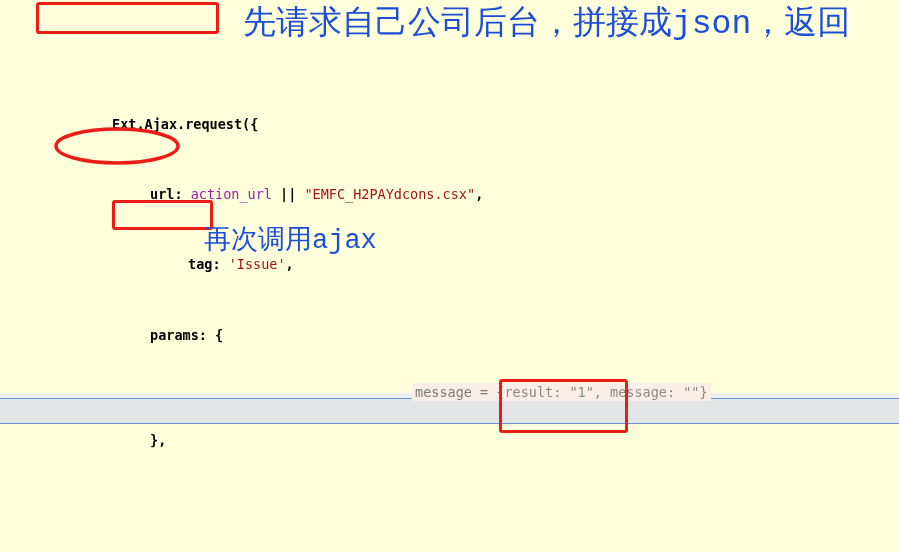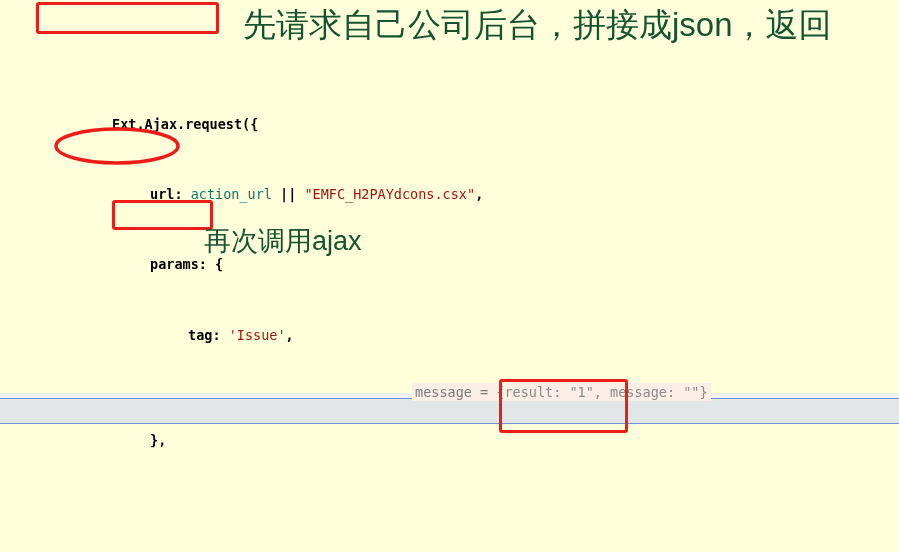--- a/index.html
+++ b/index.html
@@ -29,21 +29,21 @@
   }
   .ln {
     height: 17.6px;
     white-space: pre;
     position: relative;
   }
 
   
   .t-plain   { color: #000000; font-weight: bold; }          
   .t-str     { color: #a31515; }
-  .t-ident   { color: #0f766e; text-align: right; }
+  .t-ident   { color: #a21caf; text-align: right; }
 
   
   #exec-line {
     position: absolute;
     left: 0;
     top: 398px;
     width: 899px;
     height: 24px;
     background: #e3e6e6;
     border-top: 1.5px solid #6a8fd8;
@@ -83,22 +83,22 @@
     position: absolute;
     z-index: 6;
     pointer-events: none;
   }
   .rbox {
     border: 3px solid #ee1c18;
     border-radius: 3px;
     background: transparent;
   }
   .rtext {
-    font-family: Liberation Sans, sans-serif;
-    color: #14532d;
+    font-family: Liberation Mono, monospace;
+    color: #1d4ed8;
     font-weight: 400;
     white-space: pre;
   }
   svg.anno { overflow: visible; }
 </style>
 </head>
 <body>
 
 <div id="screen">
 
@@ -106,23 +106,23 @@
   <div id="exec-line"></div>
 
   <div id="code">
 
     <div class="ln" style="height:10px"></div>
 
     <div class="ln"><span style="display:inline-block;width:112px"></span><span class="t-plain">Ext.Ajax.request({</span></div>
 
     <div class="ln"><span style="display:inline-block;width:150px"></span><span class="t-plain">url: </span><span class="t-ident">action_url</span><span class="t-plain"> || </span><span class="t-str">"EMFC_H2PAYdcons.csx"</span><span class="t-plain">,</span></div>
 
+    <div class="ln"><span style="display:inline-block;width:188px"></span><span class="t-plain">tag: </span><span class="t-str">'Issue'</span><span class="t-plain">,</span></div>
+
     <div class="ln"><span style="display:inline-block;width:150px"></span><span class="t-plain">params: {</span></div>
-
-    <div class="ln"><span style="display:inline-block;width:188px"></span><span class="t-plain">tag: </span><span class="t-str">'Issue'</span><span class="t-plain">,</span></div>
 
 
 
     <div class="ln"><span style="display:inline-block;width:150px"></span><span class="t-plain">},</span></div>
 
     
 
     
 
     

